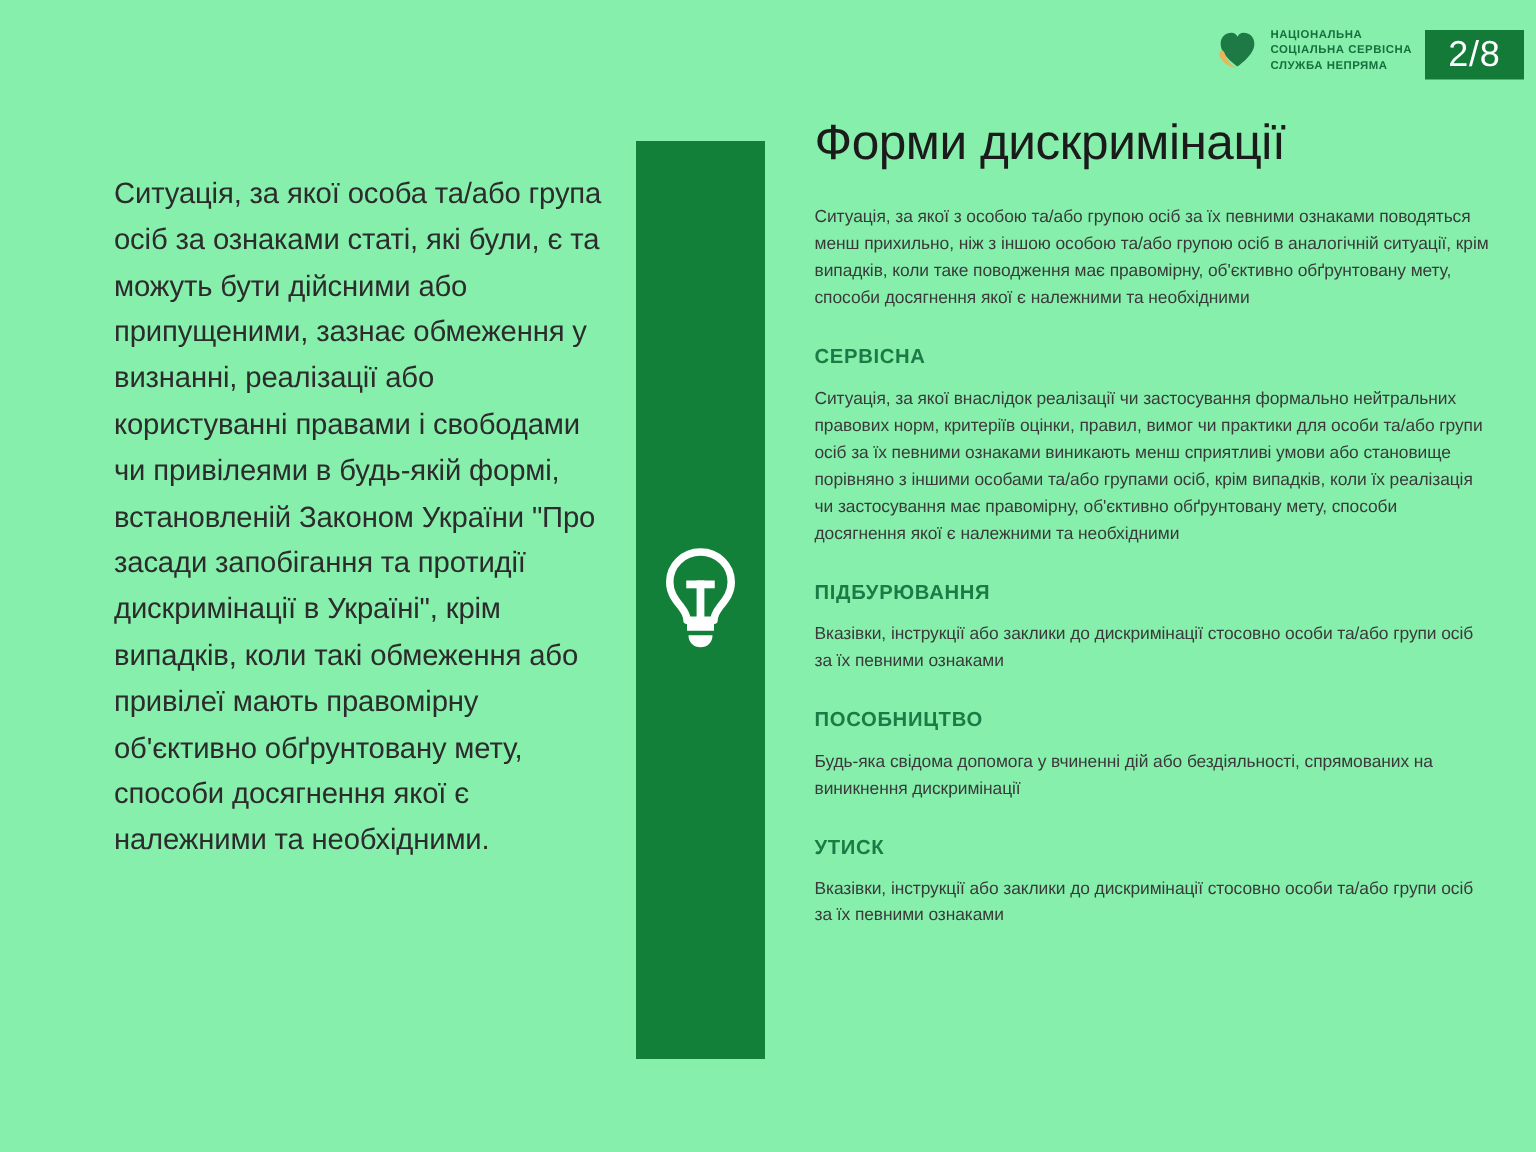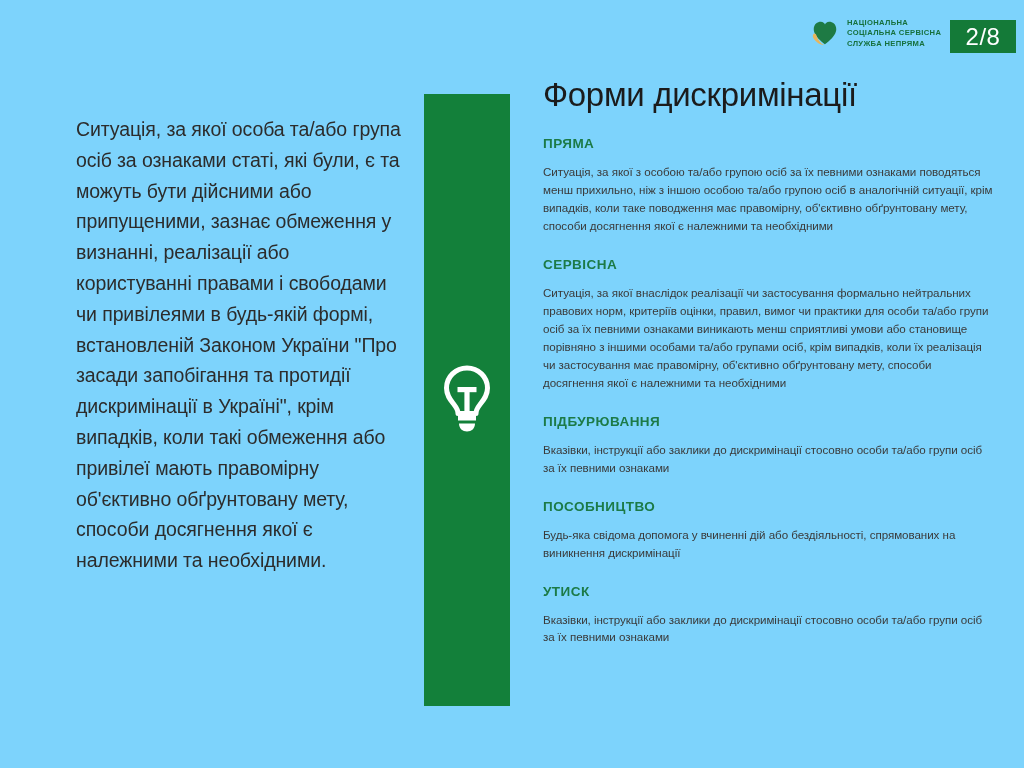--- a/index.html
+++ b/index.html
@@ -10,21 +10,21 @@
     height: 768px;
     background: #ffffff;
     font-family: "Liberation Sans", "DejaVu Sans", sans-serif;
     overflow: hidden;
   }
 
   .slide {
     position: relative;
     width: 1024px;
     height: 768px;
-    background: #7dd3fc;
+    background: #86efac;
   }
 
   
   .brand {
     position: absolute;
     top: 18px;
     left: 810px;
     display: flex;
     align-items: center;
     gap: 7px;
@@ -184,21 +184,20 @@
         <rect x="24.4" y="22" width="5.2" height="26" fill="#ffffff"></rect>
         <rect x="17.5" y="22" width="19" height="5.2" fill="#ffffff"></rect>
       </svg>
     </div>
   </div>
 
   <div class="right-col">
     <h2 class="right-title">Форми дискримінації</h2>
 
     <div class="section">
-      <div class="section-heading">ПРЯМА</div>
       <div class="section-body">Ситуація, за якої з особою та/або групою осіб за їх певними ознаками поводяться менш прихильно, ніж з іншою особою та/або групою осіб в аналогічній ситуації, крім випадків, коли таке поводження має правомірну, об'єктивно обґрунтовану мету, способи досягнення якої є належними та необхідними</div>
     </div>
 
     <div class="section">
       <div class="section-heading">СЕРВІСНА</div>
       <div class="section-body">Ситуація, за якої внаслідок реалізації чи застосування формально нейтральних правових норм, критеріїв оцінки, правил, вимог чи практики для особи та/або групи осіб за їх певними ознаками виникають менш сприятливі умови або становище порівняно з іншими особами та/або групами осіб, крім випадків, коли їх реалізація чи застосування має правомірну, об'єктивно обґрунтовану мету, способи досягнення якої є належними та необхідними</div>
     </div>
 
     <div class="section">
       <div class="section-heading">ПІДБУРЮВАННЯ</div>

